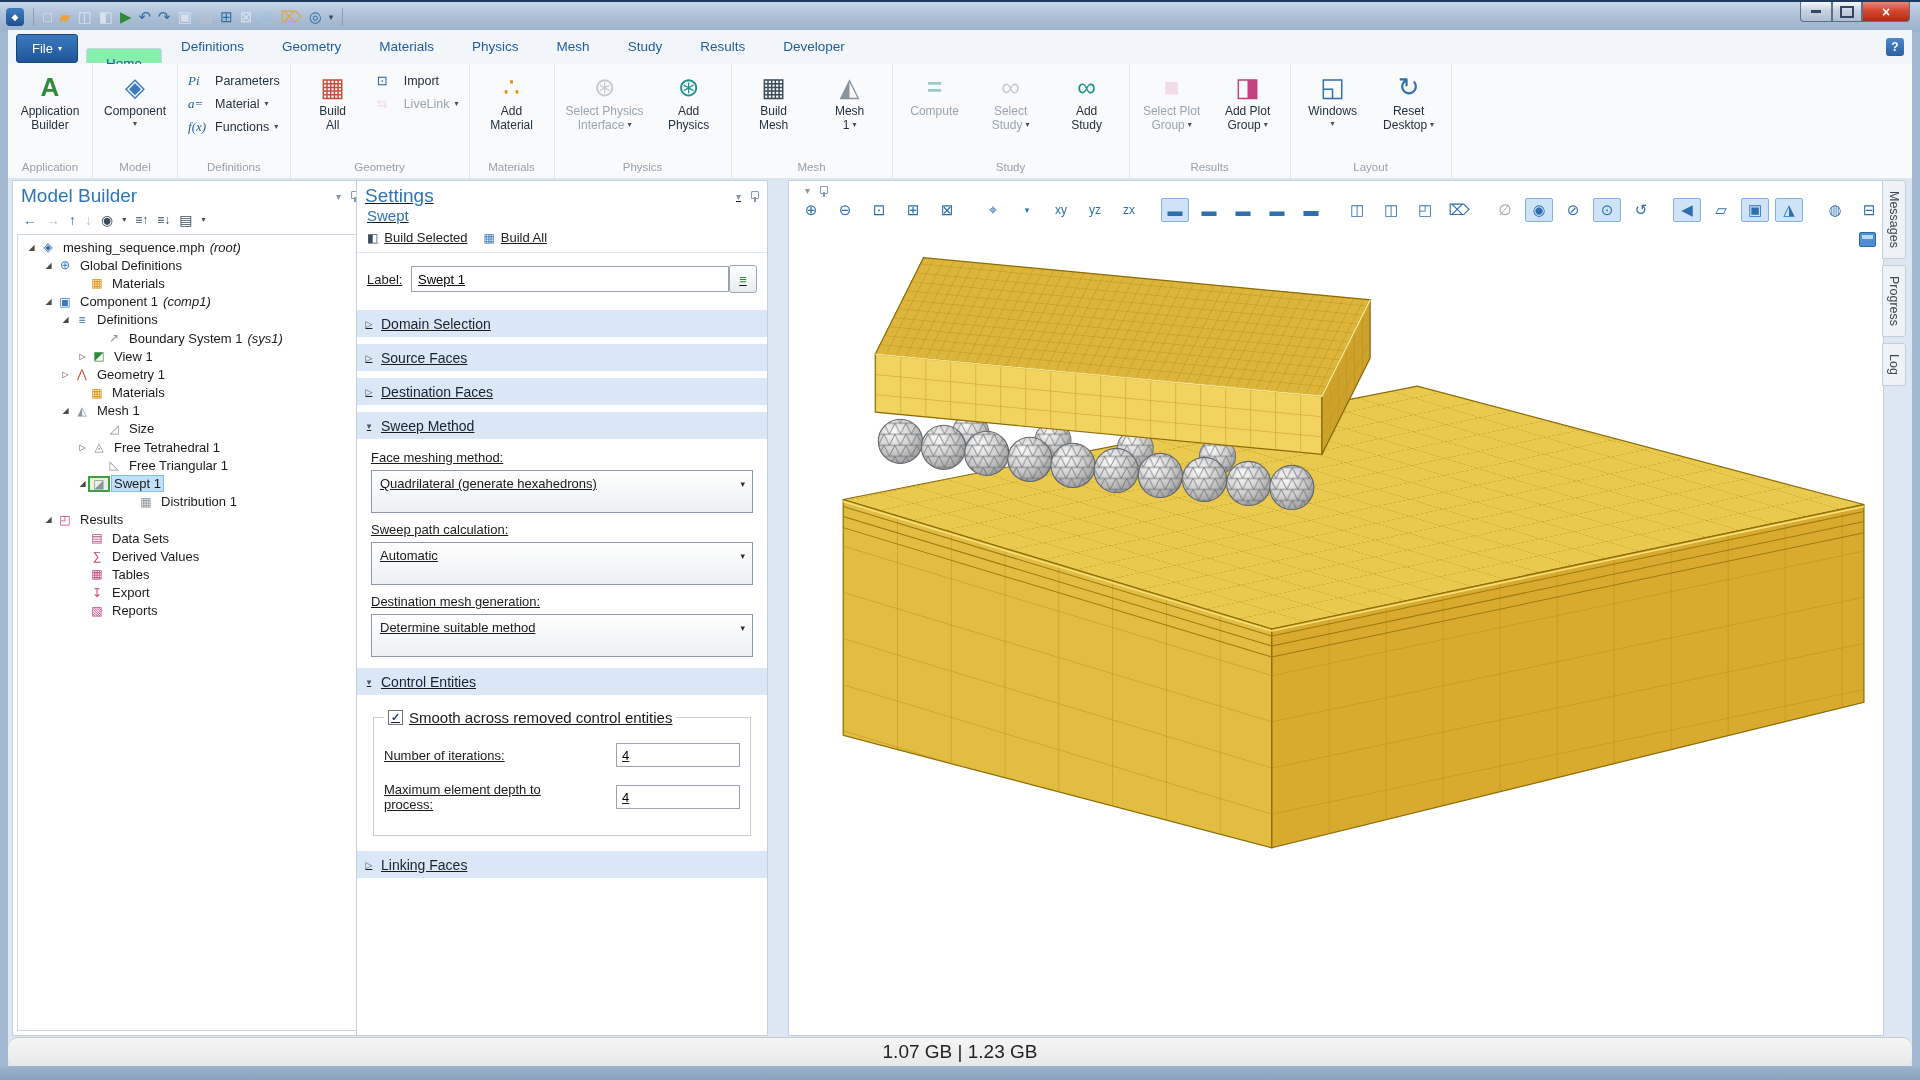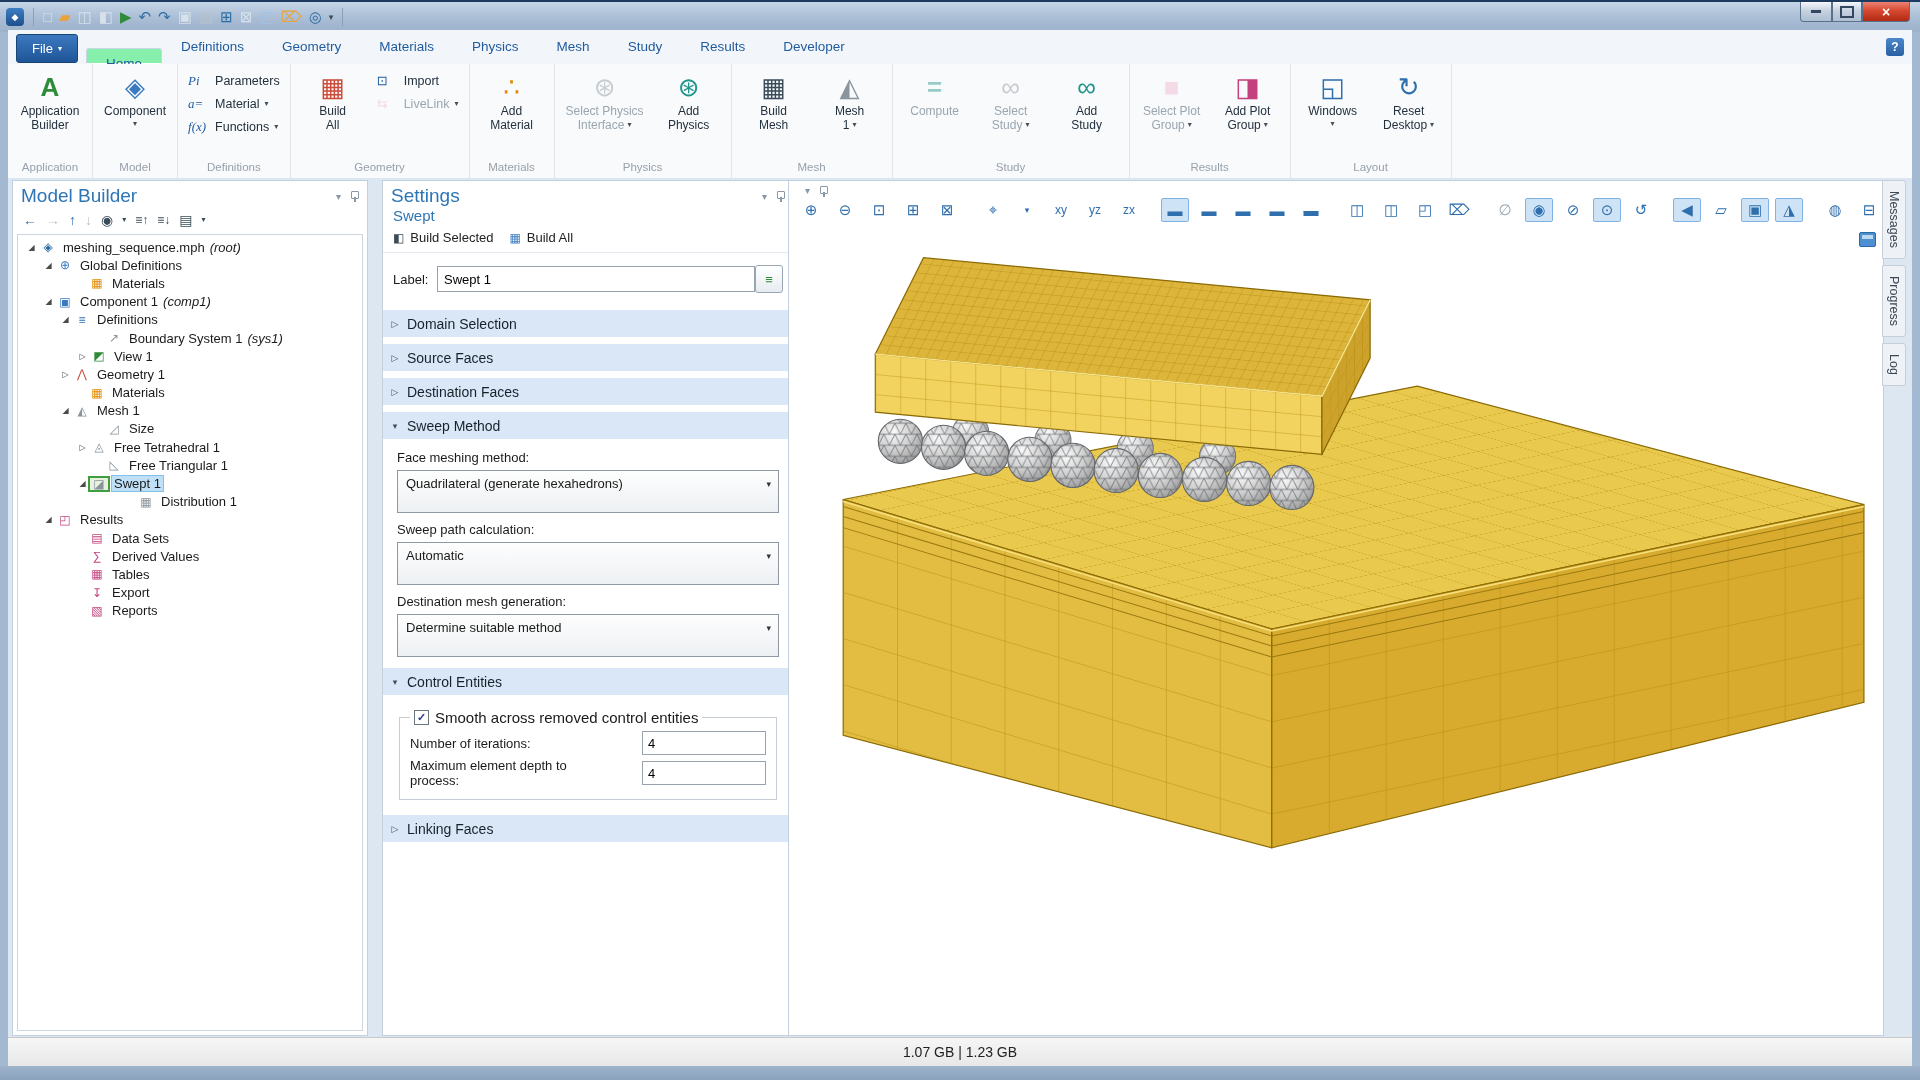--- a/index.html
+++ b/index.html
@@ -75,21 +75,21 @@
   .mtb{font-size:14px;line-height:16px;}
   .treebox{flex:1;border:1px solid #ccd6e0;margin:2px 4px 4px 4px;overflow:hidden;padding-top:3px;}
   .trow{height:18.2px;display:flex;align-items:center;font-size:13px;white-space:nowrap;}
   .texp{width:15px;text-align:center;font-size:8px;color:#4a4a4a;flex:none;}
   .tico{width:18px;text-align:center;font-size:12px;flex:none;}
   .tlab{margin-left:4px;padding:0 2px;}
   .tsuf{margin-left:3px;font-style:italic;}
   .trow.sel .tlab{background:#bfe0f7;outline:1px solid #84bfe8;}
   .ico-swept{outline:2px solid #3f9e3f;background:#e8f0e0;line-height:12px;}
   
-  #st{left:374px;width:410px;}
+  #st{left:348px;width:410px;text-decoration:underline;}
   .subtt{font-size:15px;color:#2e75b6;padding:0 10px;}
   .stools{display:flex;align-items:center;gap:16px;padding:6px 10px 7px 10px;border-bottom:1px solid #e2e8ee;}
   .stbtn{display:flex;align-items:center;gap:6px;font-size:13px;color:#222;}
   .stbtn .tico2{font-size:12px;}
   .lblrow{display:flex;align-items:center;padding:12px 10px 10px 10px;}
   .lbltxt{font-size:13px;width:44px;}
   .lblinput{flex:1;height:24px;border:1px solid #98a2ac;font-size:13px;padding:0 6px;
     font-family:"Liberation Sans",sans-serif;}
   .renbtn{width:26px;height:26px;border:1px solid #9aa6b2;border-radius:3px;
     background:linear-gradient(#fff,#e8ecf0);display:flex;align-items:center;justify-content:center;
@@ -101,21 +101,21 @@
   .fields{padding:2px 14px 4px 14px;}
   .flabel{font-size:13px;margin:9px 0 5px 0;}
   .combo{height:25px;border:1px solid #8f99a3;background:linear-gradient(#fefefe,#edf0f3);
     display:flex;align-items:center;padding:0 22px 16px 8px;font-size:13px;position:relative;}
   .combo .cc{position:absolute;right:7px;font-size:9px;color:#333;}
   .fset{border:1px solid #c6cdd4;margin:12px 2px 4px 2px;padding:2px 10px 8px 10px;}
   .fset legend{font-size:15px;display:flex;align-items:center;gap:6px;padding:0 4px;}
   .cbx{width:13px;height:13px;border:1px solid #6b7680;background:#fff;display:inline-flex;
     align-items:center;justify-content:center;font-size:11px;color:#2b3d8f;}
   .cbx.on::after{content:"✓";font-weight:bold;}
-  .numrow{display:flex;align-items:center;justify-content:space-between;margin:3px 0;font-size:13px;gap:27px;}
+  .numrow{display:flex;align-items:center;justify-content:space-between;margin:15px 0;font-size:13px;gap:27px;}
   .numin{width:112px;height:22px;border:1px solid #9aa2ab;font-size:13px;padding:0 5px;
     font-family:"Liberation Sans",sans-serif;}
   
   #gx{left:780px;width:1094px;}
   .gtoolrow{display:flex;align-items:center;gap:6px;padding:2px 6px 4px 8px;flex-wrap:nowrap;}
   .gbtn{min-width:22px;height:22px;display:flex;align-items:center;justify-content:center;
     font-size:15px;color:#2f6fad;border:1px solid transparent;border-radius:2px;padding:0 2px;}
   .gbtn.on{background:#cfe3f7;border-color:#7fb2e5;}
   .gbtn.slash{text-decoration:line-through;}
   .gbtn.gy{color:#9aa6b0;}
@@ -124,21 +124,21 @@
   .dockicon{position:absolute;right:6px;top:6px;width:15px;height:13px;background:#4d8fd1;
     border:1px solid #2b6aa8;border-radius:2px;}
   .dockicon::after{content:"";position:absolute;left:2px;top:2px;right:2px;height:4px;background:#bcd9f2;}
   
   .vstrip{position:absolute;right:2px;top:2px;bottom:30px;width:30px;}
   .vtab{writing-mode:vertical-rl;background:#eef1f5;border:1px solid #c6cfd8;color:#3d4854;
     font-size:12.5px;padding:10px 4px;margin:0 0 6px 2px;border-radius:0 3px 3px 0;}
   
   .statusbar{position:absolute;left:8px;right:8px;bottom:14px;height:28px;
     background:linear-gradient(#f6f6f6,#e8e8e8);border-top:1px solid #c9c9c9;
-    display:flex;align-items:center;justify-content:center;font-size:14px;color:#222;}
+    display:flex;align-items:center;justify-content:center;font-size:19px;color:#222;border-radius:10px;}
   .bottomframe{position:absolute;left:0;right:0;bottom:0;height:14px;
     background:linear-gradient(#9eb3cc,#8aa2bd);}
 </style>
 </head>
 <body>
 
 <div class="titlebar">
   <div class="qat">
     <span class="applogo">◆</span>
     <span class="qsep"></span>

